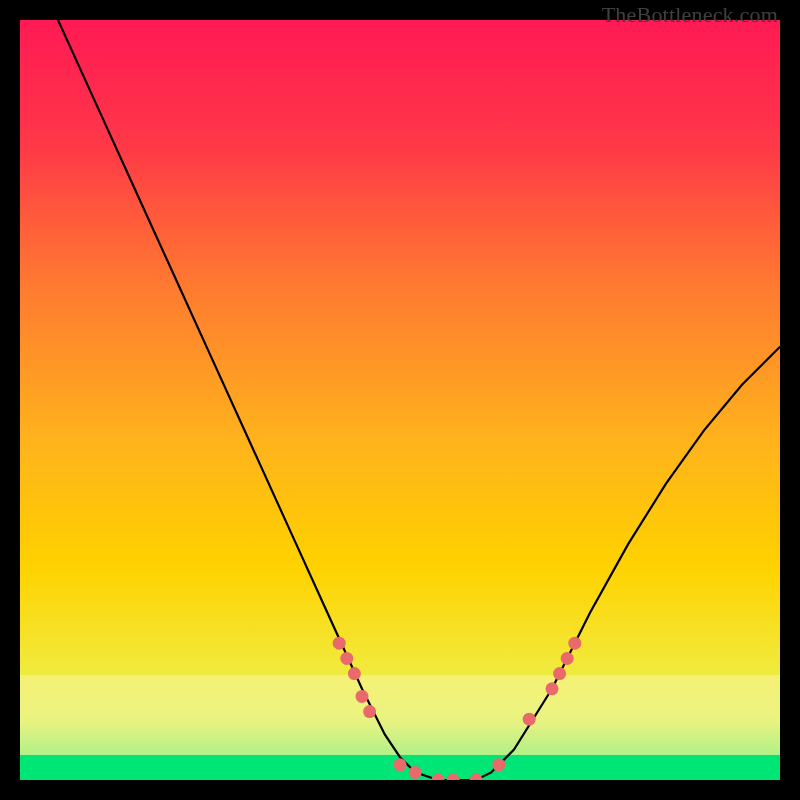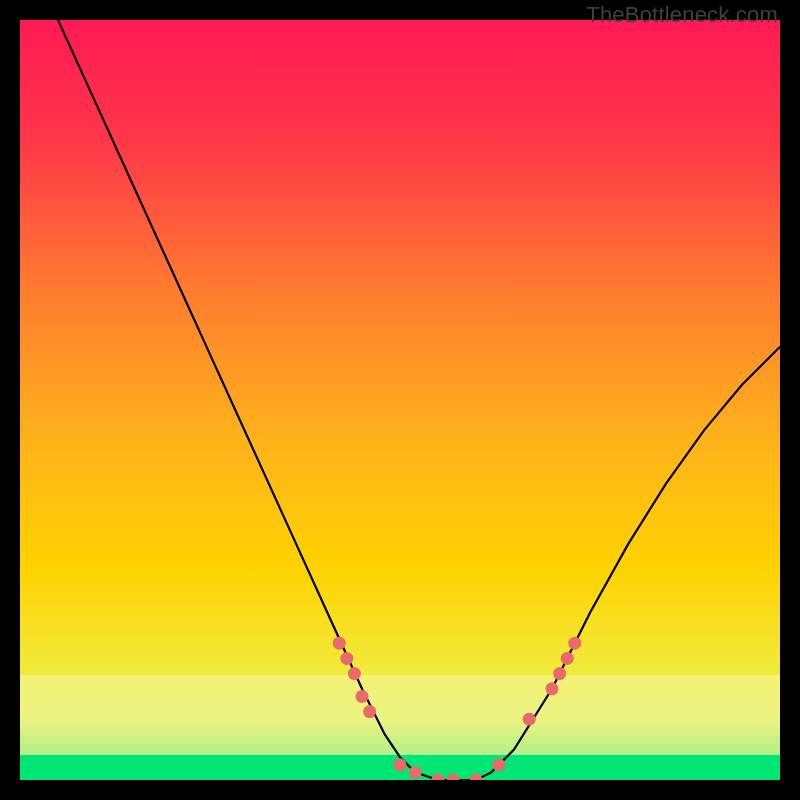--- a/index.html
+++ b/index.html
@@ -28,20 +28,21 @@
   }
   .watermark {
     position: absolute;
     top: 2px;
     right: 22px;
     color: #404040;
     font-size: 22px;
     font-weight: 500;
     letter-spacing: 0.2px;
     user-select: none;
+    font-family: Liberation Serif, serif;
   }
   svg { display: block; }
 </style>
 </head>
 <body>
 
 <div class="frame">
   <svg class="plot" viewBox="0 0 760 760">
     <defs>
       <linearGradient id="bg-grad" x1="0" y1="0" x2="0" y2="1">

